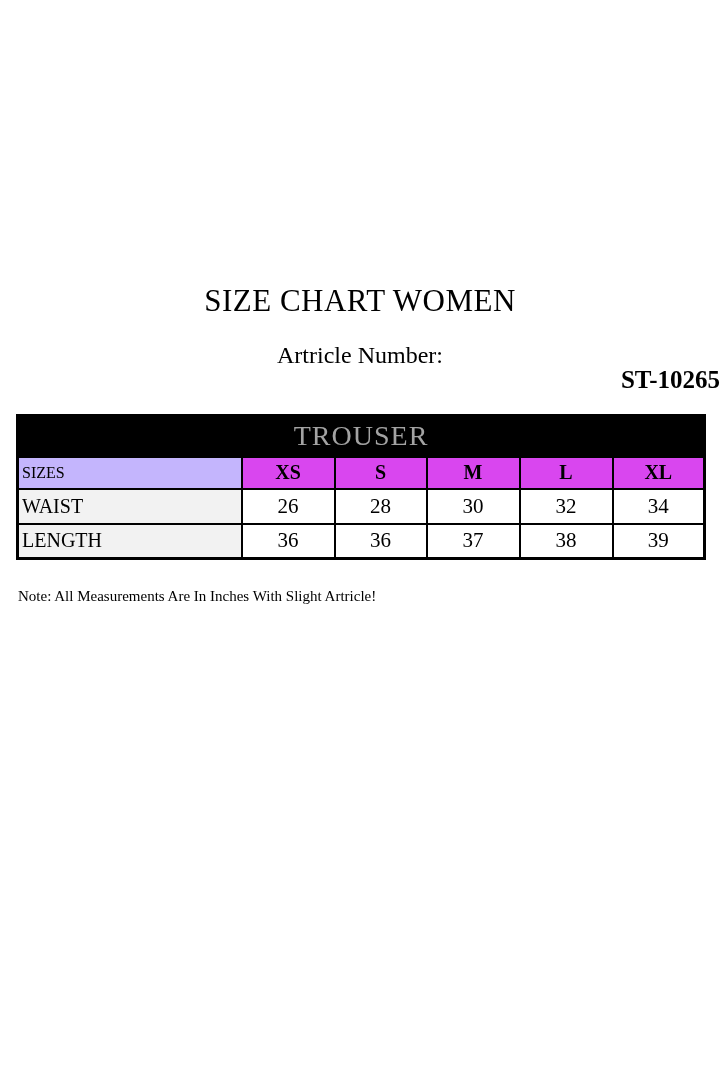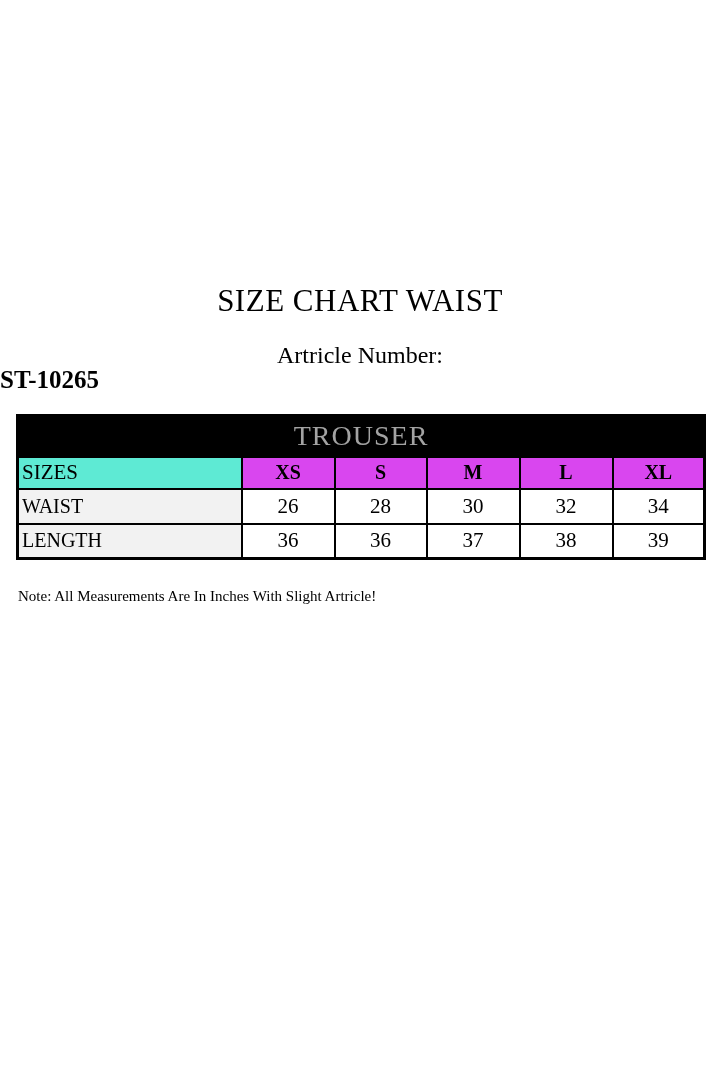--- a/index.html
+++ b/index.html
@@ -37,21 +37,21 @@
     text-align: center;
     font-size: 24px;
     font-weight: 400;
     line-height: 1.1;
   }
   .article-number {
     position: absolute;
     top: 366px;
     left: 0;
     width: 720px;
-    text-align: left;
+    text-align: right;
     font-size: 25px;
     font-weight: 700;
     line-height: 1.1;
   }
   table.size-table {
     position: absolute;
     top: 414px;
     left: 16px;
     width: 687px;
     border-collapse: collapse;
@@ -66,22 +66,22 @@
   th.trouser-header {
     background: #000000;
     color: #a3a3a3;
     font-size: 28px;
     font-weight: 400;
     letter-spacing: 1px;
     text-align: center;
     height: 41px;
   }
   th.sizes-label {
-    background: #5eead4;
-    font-size: 21px;
+    background: #c4b5fd;
+    font-size: 16px;
     font-weight: 400;
     text-align: left;
     padding-left: 3px;
     height: 32px;
   }
   th.size-col {
     background: #d946ef;
     font-size: 20px;
     font-weight: 700;
     text-align: center;
@@ -110,21 +110,21 @@
     font-size: 15px;
     font-weight: 400;
     line-height: 1.2;
   }
 </style>
 </head>
 <body>
 
 <div class="page">
 
-  <h1 class="title">SIZE CHART WAIST</h1>
+  <h1 class="title">SIZE CHART WOMEN</h1>
 
   <div class="article-label">Artricle Number:</div>
 
   <div class="article-number">ST-10265</div>
 
   <table class="size-table">
     <colgroup>
       <col style="width:224px">
       <col style="width:93px">
       <col style="width:92px">

